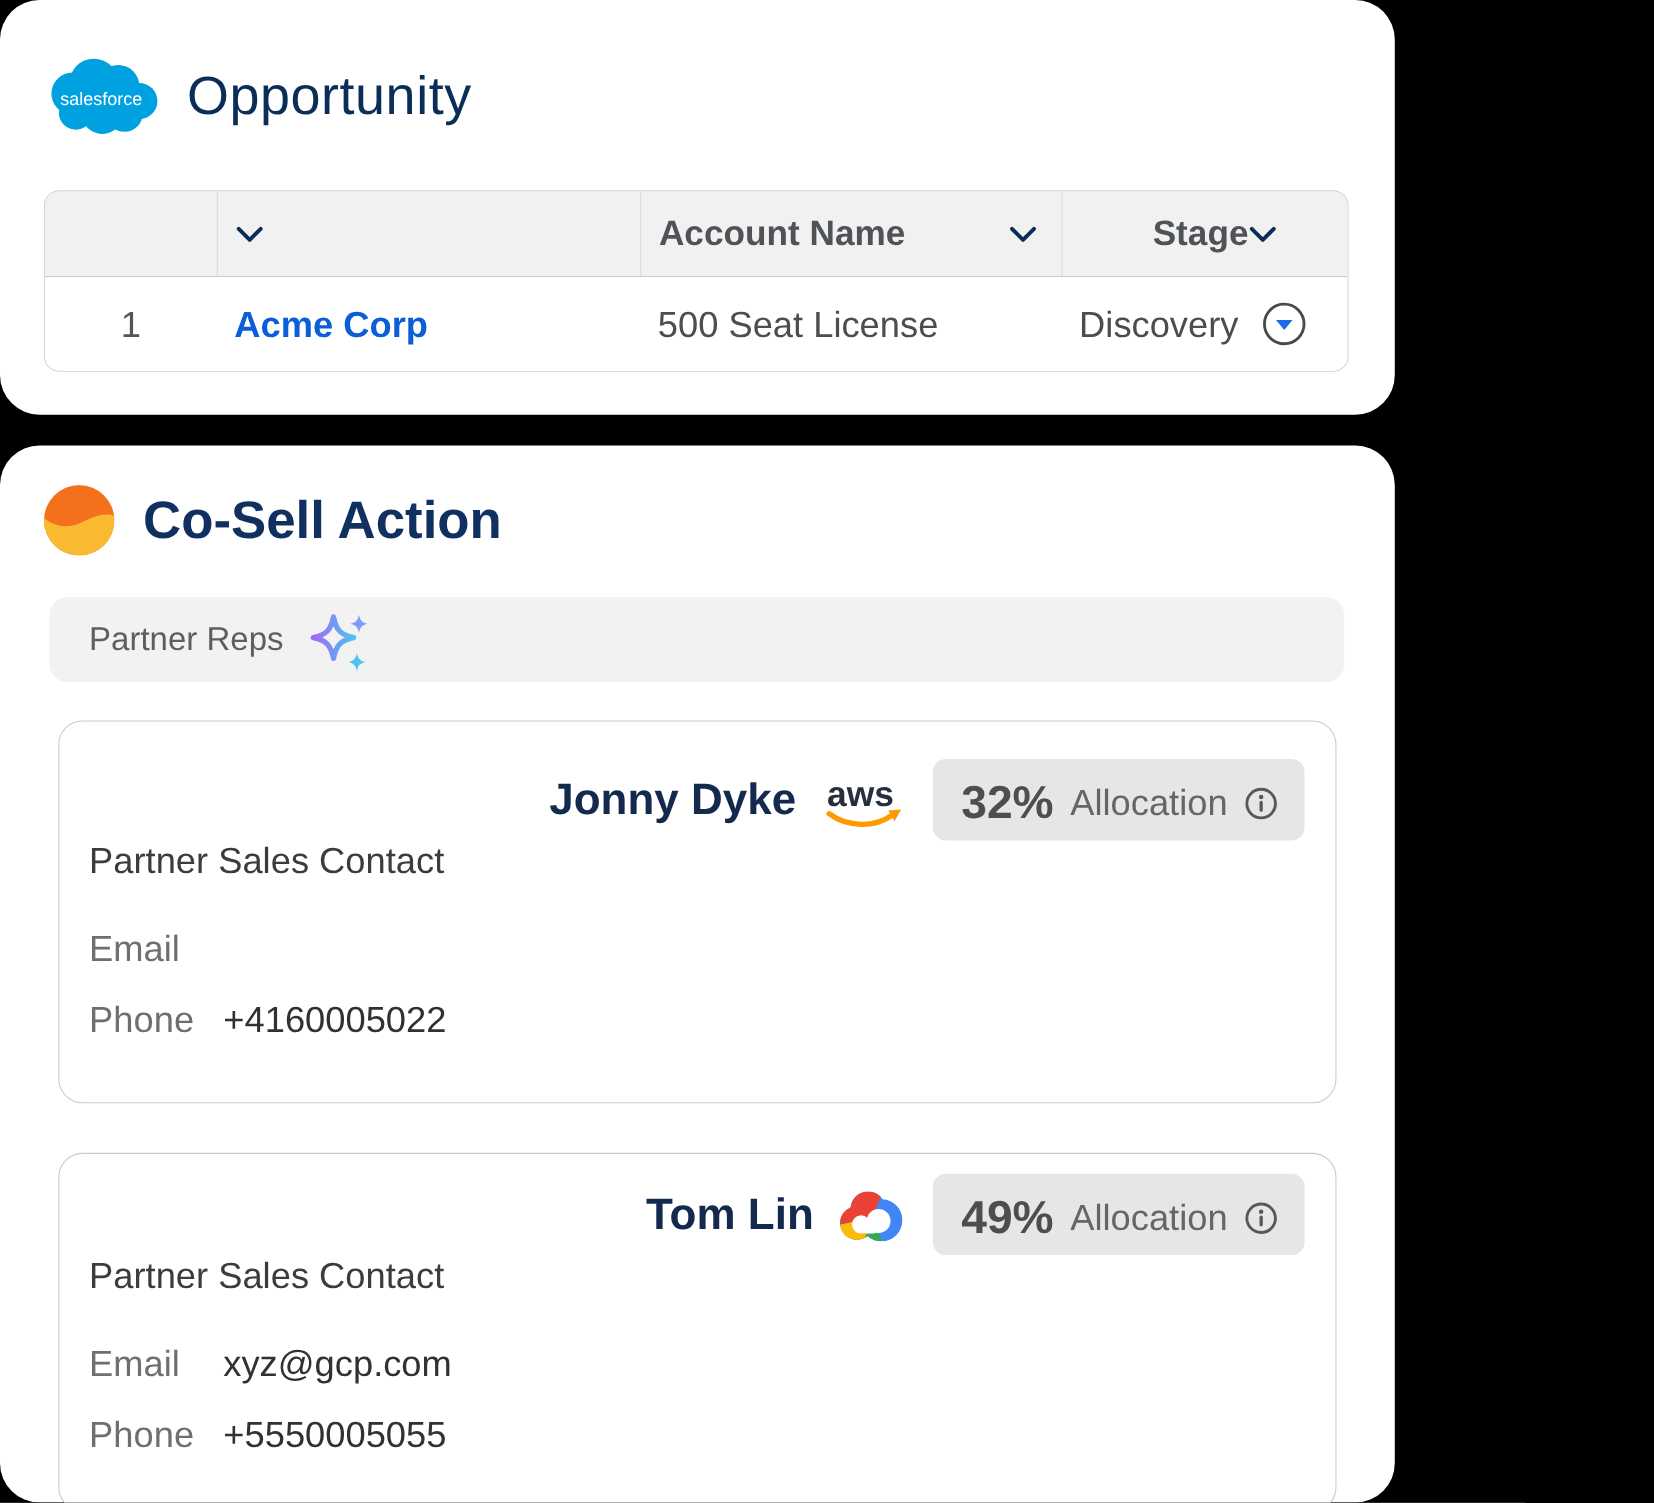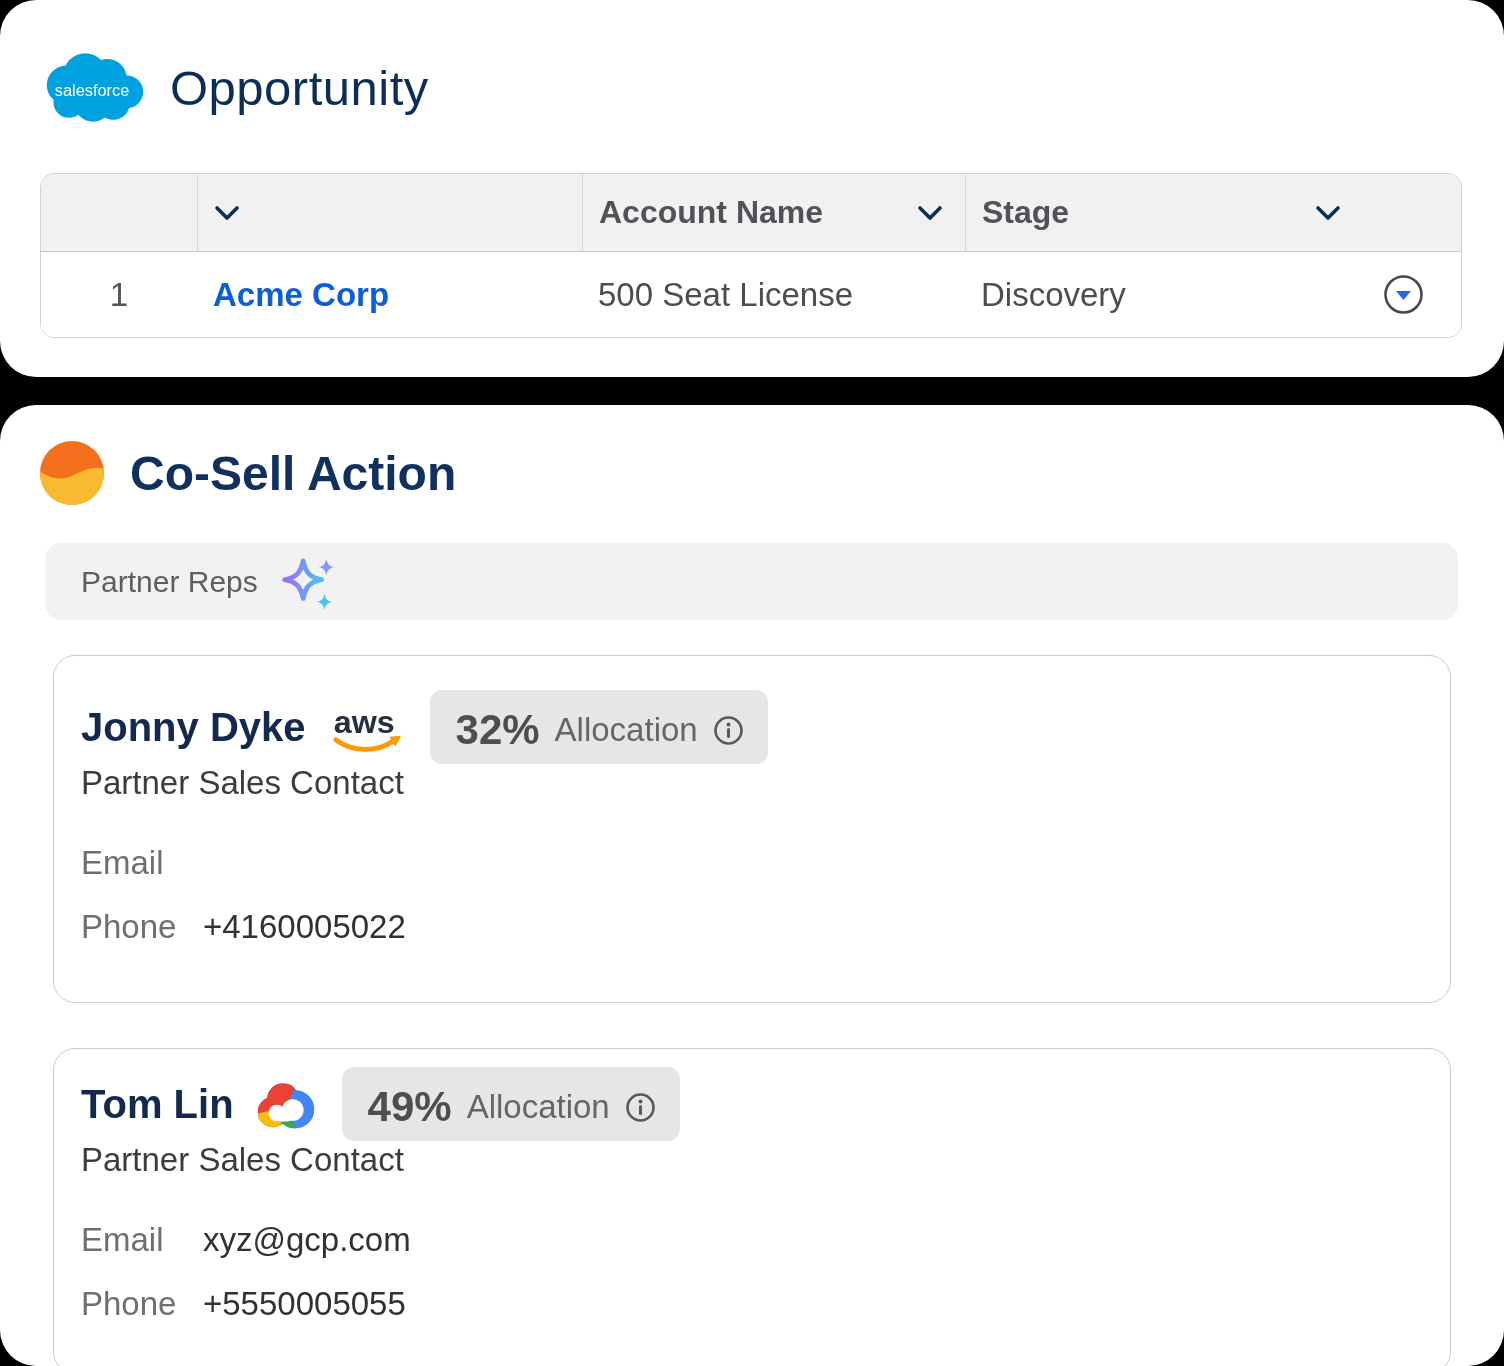--- a/index.html
+++ b/index.html
@@ -1,52 +1,52 @@
 <!DOCTYPE html>
 <html><head>
 <meta charset="utf-8">
 <style>
   * { margin:0; padding:0; box-sizing:border-box; }
   html,body { background:#000; width:1504px; font-family:"Liberation Sans", sans-serif; }
 
-  .card { background:#fff; border-radius:36px; width:1504px; }
+  .card { background:#fff; border-radius:36px; width:1268px; }
   .card1 { height:377px; }
   .card2 { height:961px; margin-top:28px; padding-top:36px; }
 
   
   .sf-header { display:flex; align-items:center; gap:24px; padding:50px 40px 0 40px; }
   .sf-title { font-size:49px; font-weight:500; color:#0b2e59; letter-spacing:.5px; }
 
   .sf-table { margin:47px 42px 0 40px; border:1px solid #d2d2d2; border-radius:14px; overflow:hidden; }
   .sf-thead { display:flex; background:#f1f1f2; height:78px; align-items:stretch; border-bottom:1px solid #c9c9c9; }
   .th-num { width:156px; }
   .th { width:385px; border-left:1px solid #d9d9d9; display:flex; align-items:center; justify-content:space-between; padding:0 22px 0 16px; }
   .th-account { width:383px; }
-  .th-stage { flex:1; padding-right:120px; }
+  .th-stage { flex:1; padding-right:64px;justify-content:flex-end; }
   .th-label { font-size:32px; font-weight:600; color:#4f5256; }
   .sf-row { display:flex; height:85px; align-items:center; background:#fff; }
   .cell-num { width:156px; text-align:center; font-size:33px; color:#555; }
   .cell { width:385px; padding-left:16px; font-size:33px; color:#4d4d4d; }
   .cell-account { width:383px; }
   .cell-stage { flex:1; display:flex; align-items:center; justify-content:space-between; padding-right:37px; }
   .link { color:#0b5ed7; font-weight:700; cursor:pointer; }
 
   
   .cs-header { display:flex; align-items:center; gap:26px; padding:0 40px; }
   .cs-title { font-size:48px; font-weight:600; color:#10305f; }
 
   .section-bar { margin:38px 46px 0 45px; height:77px; background:#f2f2f2; border-radius:16px;
                  display:flex; align-items:center; gap:20px; padding-left:36px; }
   .section-label { font-size:30px; color:#5e5e5e; }
 
   .rep-card { margin:35px 53px 0 53px; border:1.5px solid #cbcbcb; border-radius:22px;
               padding:34px 28px 56px 27px; background:#fff; }
   .rep-card.second { margin-top:45px; padding-top:18px; padding-bottom:50px; }
 
-  .rep-top { display:flex; align-items:center; gap:21px; }
+  .rep-top { display:flex; align-items:center; gap:21px;justify-content:flex-end; }
   .rep-name { font-size:40px; font-weight:700; color:#14294e; }
   .alloc-badge { display:flex; align-items:center; gap:15px; background:#e6e6e6; border-radius:12px;
                  padding:16px 24px 10px 26px; margin-left:2px; }
   .alloc-pct { font-size:42px; font-weight:700; color:#4e4e4e; }
   .alloc-label { font-size:33px; color:#666; }
   .rep-role { margin-top:0; font-size:33px; color:#3c3c3c; }
   .contact-row { display:flex; margin-top:26px; align-items:baseline; }
   .contact-row.first { margin-top:42px; }
   .contact-label { width:122px; font-size:33px; color:#6f6f6f; }
   .contact-value { font-size:33px; color:#313131; }

